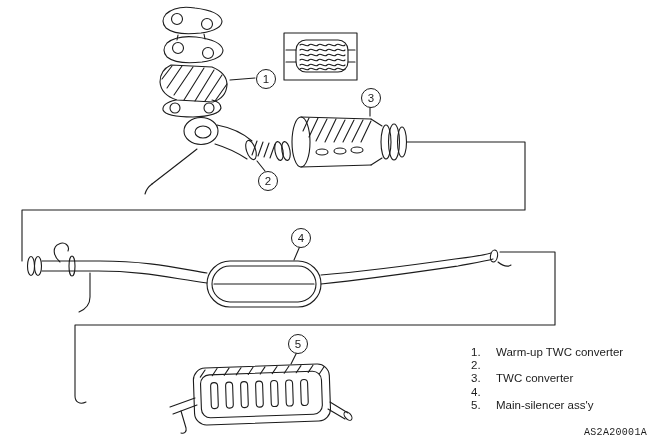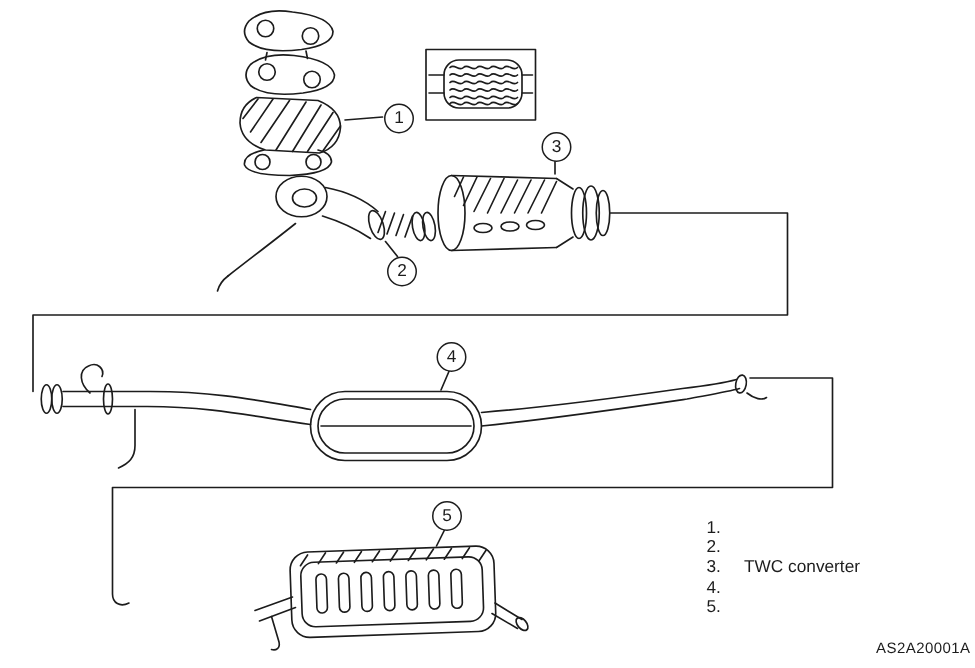--- a/index.html
+++ b/index.html
@@ -35,20 +35,21 @@
       line-height: 13.2px;
     }
     .legend-row { display: flex; }
     .legend-num { width: 25px; flex: 0 0 25px; }
     .part-code {
       position: absolute;
       left: 584px;
       top: 427px;
       font-size: 10px;
       letter-spacing: 0.3px;
+      font-family: Liberation Mono, monospace;
     }
   </style>
 </head>
 <body>
 
 <div class="stage">
 
   <svg class="linework" width="650" height="445" viewBox="0 0 650 445">
     <g fill="none" stroke="#1c1c1c" stroke-width="1.1" stroke-linecap="round" stroke-linejoin="round">
 
@@ -158,31 +159,33 @@
 
   <div class="callout" style="left:256px; top:69px;">1</div>
   <div class="callout" style="left:258px; top:171px;">2</div>
   <div class="callout" style="left:361px; top:88px;">3</div>
   <div class="callout" style="left:291px; top:228px;">4</div>
   <div class="callout" style="left:288px; top:334px;">5</div>
 
   <div class="legend">
     <div class="legend-row">
       <span class="legend-num">1.</span>
+      <span class="legend-label">Warm-up TWC converter</span>
     </div>
     <div class="legend-row">
       <span class="legend-num">2.</span>
     </div>
     <div class="legend-row">
       <span class="legend-num">3.</span>
       <span class="legend-label">TWC converter</span>
     </div>
     <div class="legend-row">
       <span class="legend-num">4.</span>
     </div>
     <div class="legend-row">
       <span class="legend-num">5.</span>
+      <span class="legend-label">Main-silencer ass'y</span>
     </div>
   </div>
 
   <div class="part-code">AS2A20001A</div>
 
 </div>
 
 </body></html>

